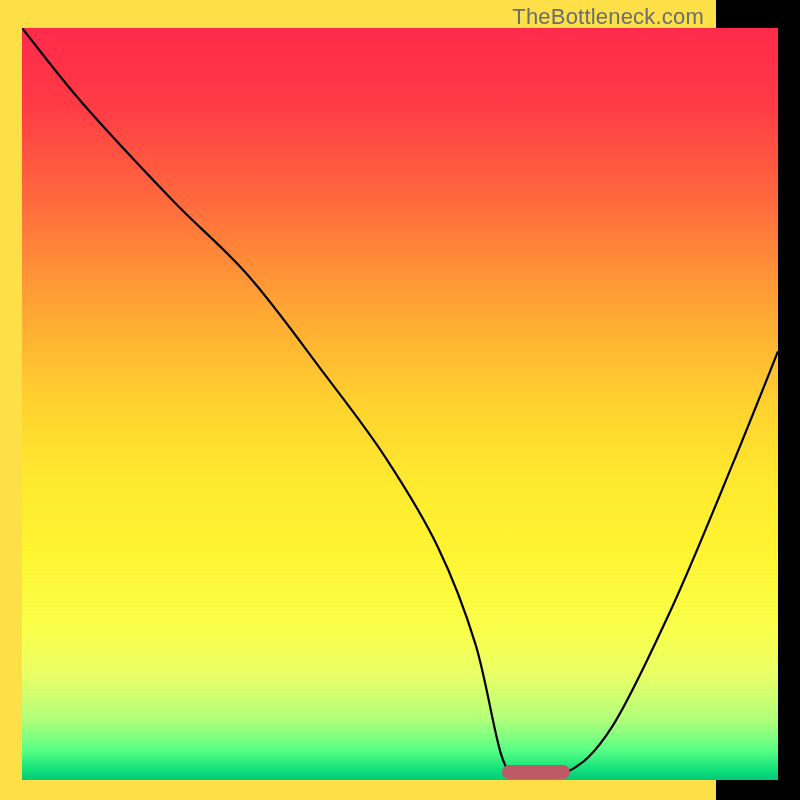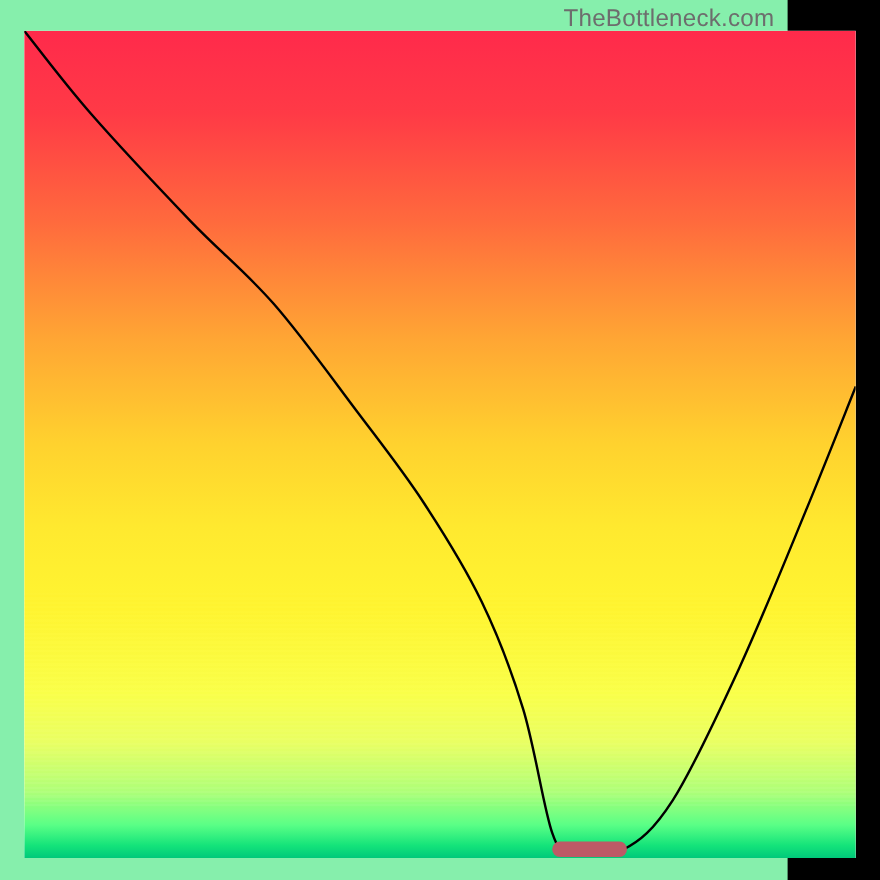--- a/index.html
+++ b/index.html
@@ -7,21 +7,21 @@
     padding: 0;
     width: 800px;
     height: 800px;
     background: #000;
     font-family: Arial, Helvetica, sans-serif;
   }
   .frame {
     position: relative;
     width: 716px;
     height: 800px;
-    background: #86efac;
+    background: #fde047;
   }
   .watermark {
     position: absolute;
     top: 4px;
     right: 12px;
     color: #6d6d6d;
     font-size: 22px;
     font-weight: 500;
     letter-spacing: 0.2px;
     z-index: 10;

